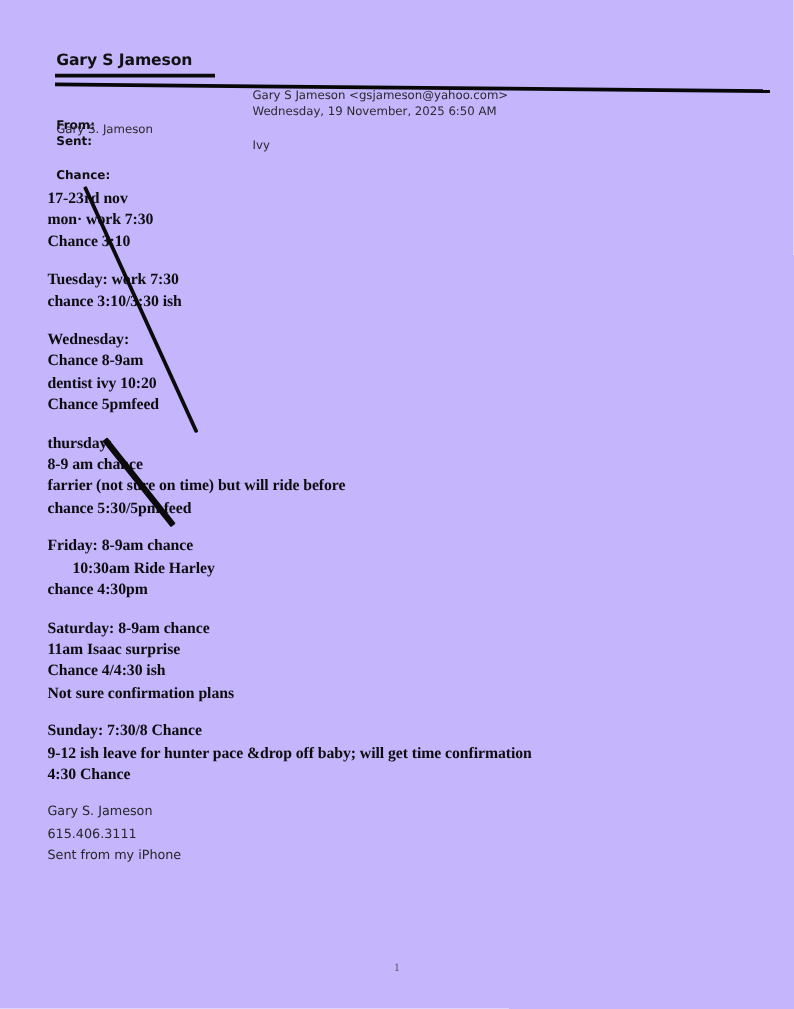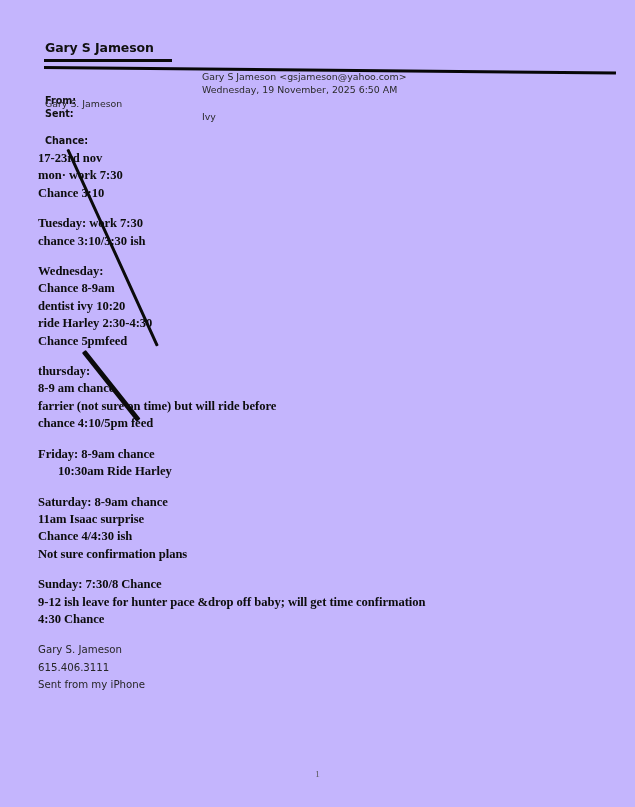--- a/index.html
+++ b/index.html
@@ -189,34 +189,34 @@
 
     <div class="para">
       <div class="line">Tuesday: work 7:30</div>
       <div class="line">chance 3:10/3:30 ish</div>
     </div>
 
     <div class="para">
       <div class="line">Wednesday:</div>
       <div class="line">Chance 8-9am</div>
       <div class="line">dentist ivy 10:20</div>
-      <div class="line">ride Harley 2:30-4:30</div>
       <div class="line">Chance 5pmfeed</div>
     </div>
 
     <div class="para">
       <div class="line">thursday:</div>
       <div class="line">8-9 am chance</div>
       <div class="line">farrier (not sure on time) but will ride before</div>
-      <div class="line">chance 4:10/5pm feed</div>
+      <div class="line">chance 5:30/5pm feed</div>
     </div>
 
     <div class="para">
       <div class="line">Friday: 8-9am chance</div>
       <div class="line indent">10:30am Ride Harley</div>
+      <div class="line">chance 4:30pm</div>
     </div>
 
     <div class="para">
       <div class="line">Saturday: 8-9am chance</div>
       <div class="line">11am Isaac surprise</div>
       <div class="line">Chance 4/4:30 ish</div>
       <div class="line">Not sure confirmation plans</div>
     </div>
 
     <div class="para">

